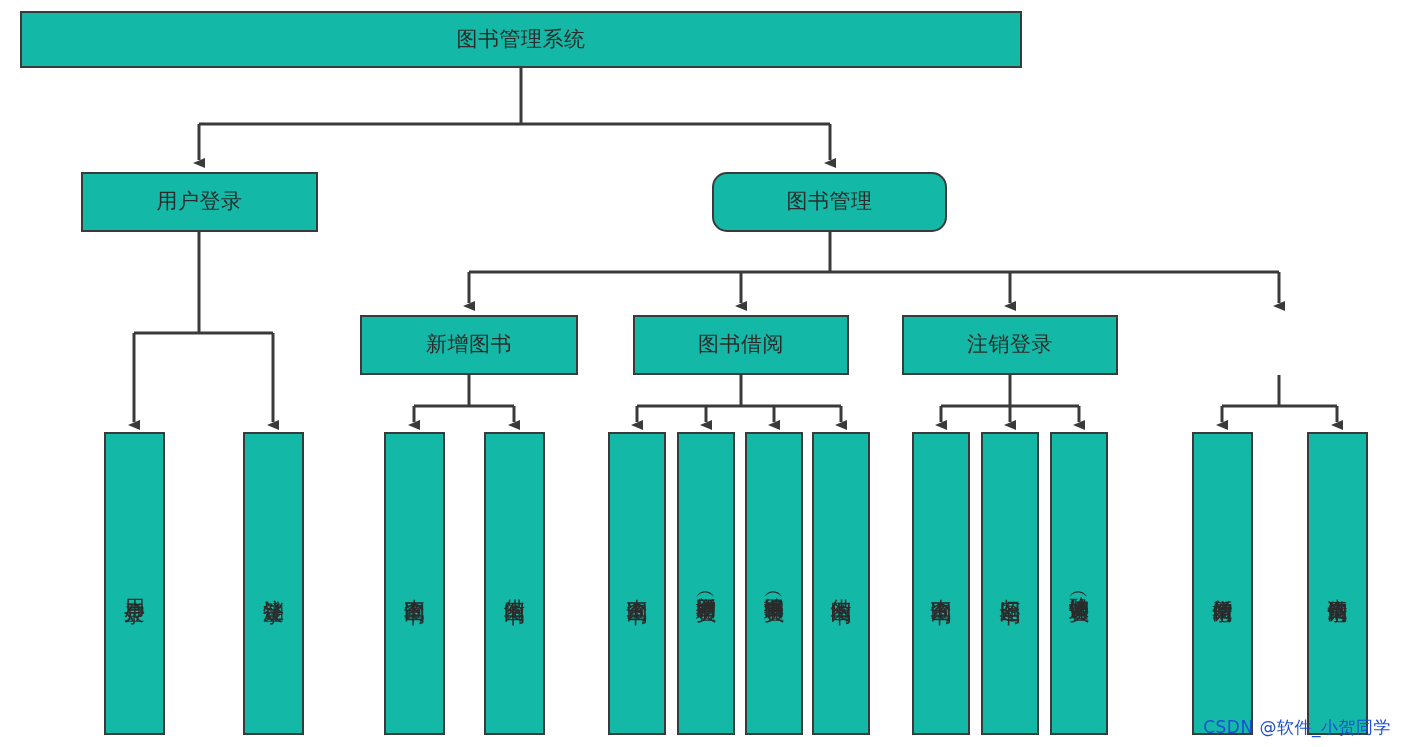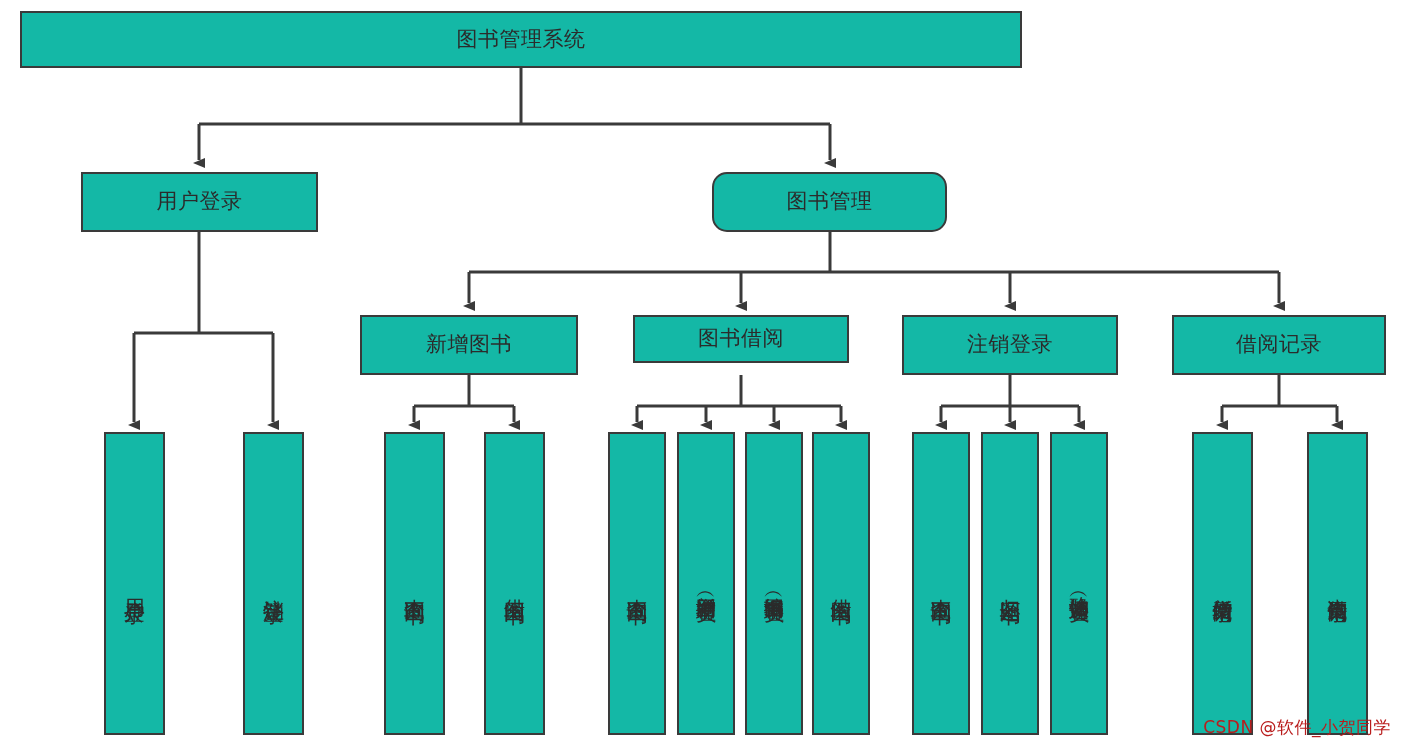--- a/index.html
+++ b/index.html
@@ -63,21 +63,21 @@
   }
   .node.vert.tall .lbl {
     font-size: 20px;
     letter-spacing: 1px;
   }
   #watermark {
     position: absolute;
     right: 14px;
     bottom: 8px;
     font-size: 17px;
-    color: #b91c1c;
+    color: #1d4ed8;
     font-family: "DejaVu Sans", "Liberation Sans", sans-serif;
     white-space: nowrap;
     letter-spacing: 0.5px;
   }
 </style>
 </head>
 <body>
 
 <div id="canvas">
 
@@ -138,29 +138,26 @@
   <div class="node horiz" style="left:81px; top:172px; width:237px; height:60px;">
     <span class="lbl">用户登录</span>
   </div>
   <div class="node horiz" style="left:712px; top:172px; width:235px; height:60px;border-radius:15px;">
     <span class="lbl">图书管理</span>
   </div>
 
   <div class="node horiz" style="left:360px; top:315px; width:218px; height:60px;">
     <span class="lbl">新增图书</span>
   </div>
-  <div class="node horiz" style="left:633px; top:315px; width:216px; height:48px;">
+  <div class="node horiz" style="left:633px; top:315px; width:216px; height:60px;">
     <span class="lbl">图书借阅</span>
   </div>
   <div class="node horiz" style="left:902px; top:315px; width:216px; height:60px;">
     <span class="lbl">注销登录</span>
   </div>
-  <div class="node horiz" style="left:1172px; top:315px; width:214px; height:60px;">
-    <span class="lbl">借阅记录</span>
-  </div>
 
   <div class="node vert" style="left:104px; top:432px; width:61px; height:303px;">
     <span class="lbl">用户登录</span>
   </div>
   <div class="node vert" style="left:243px; top:432px; width:61px; height:303px;">
     <span class="lbl">注销登录</span>
   </div>
 
   <div class="node vert" style="left:384px; top:432px; width:61px; height:303px;">
     <span class="lbl">查询图书</span>

